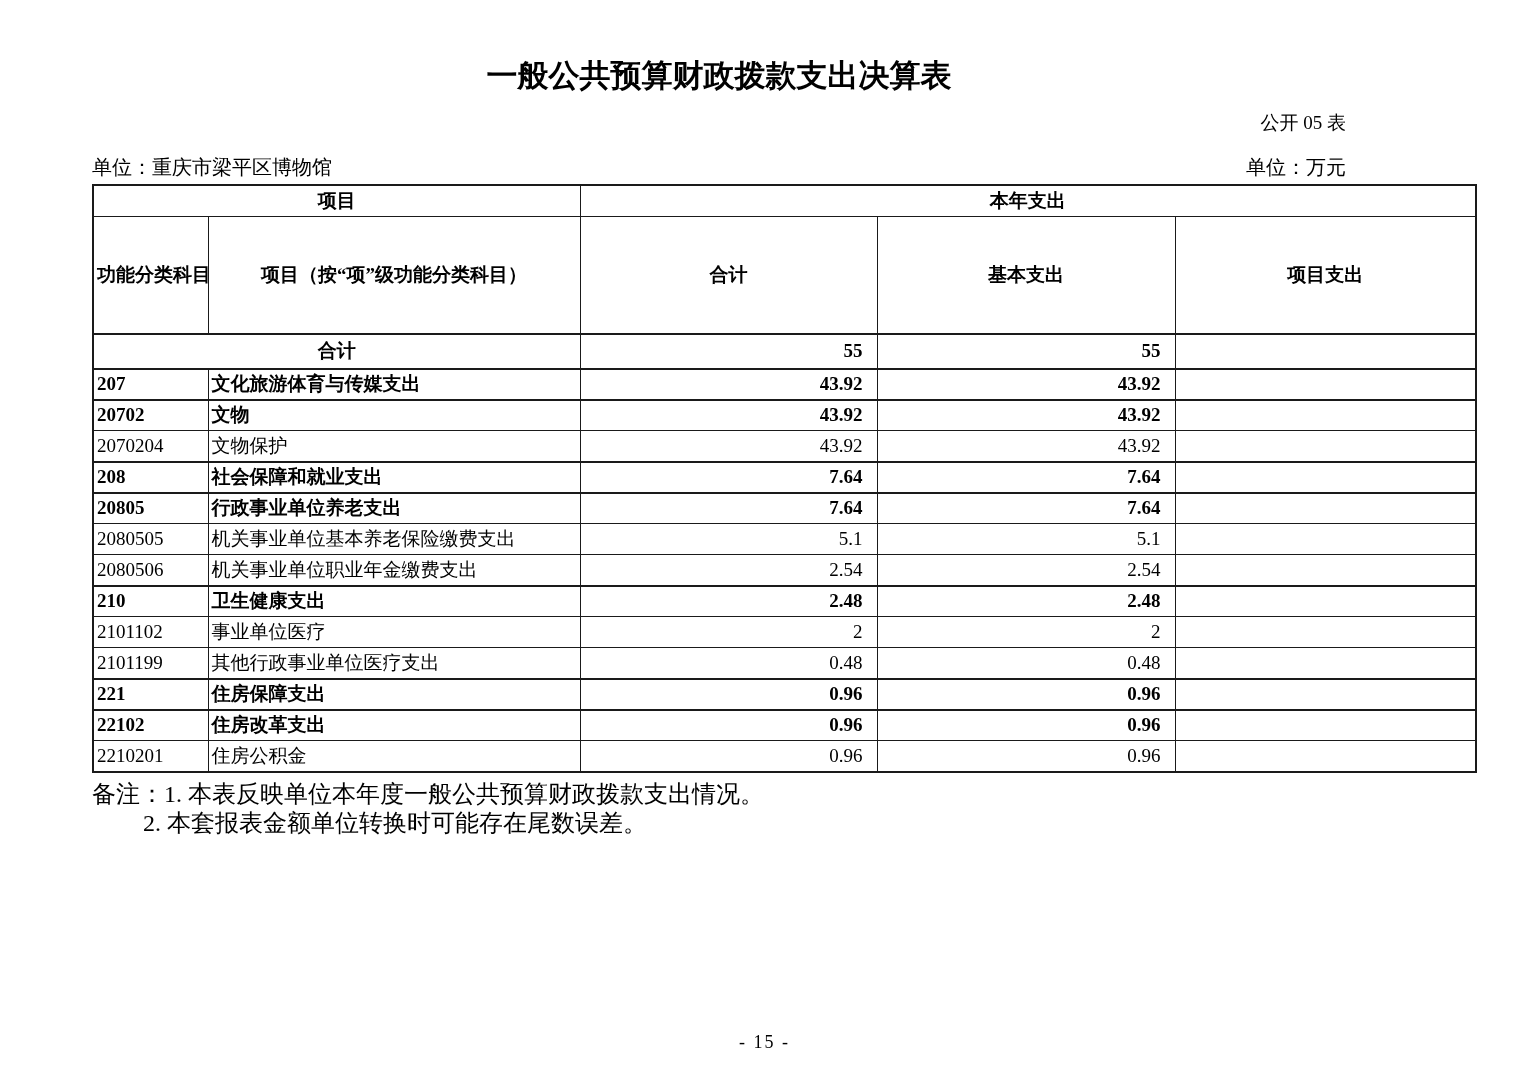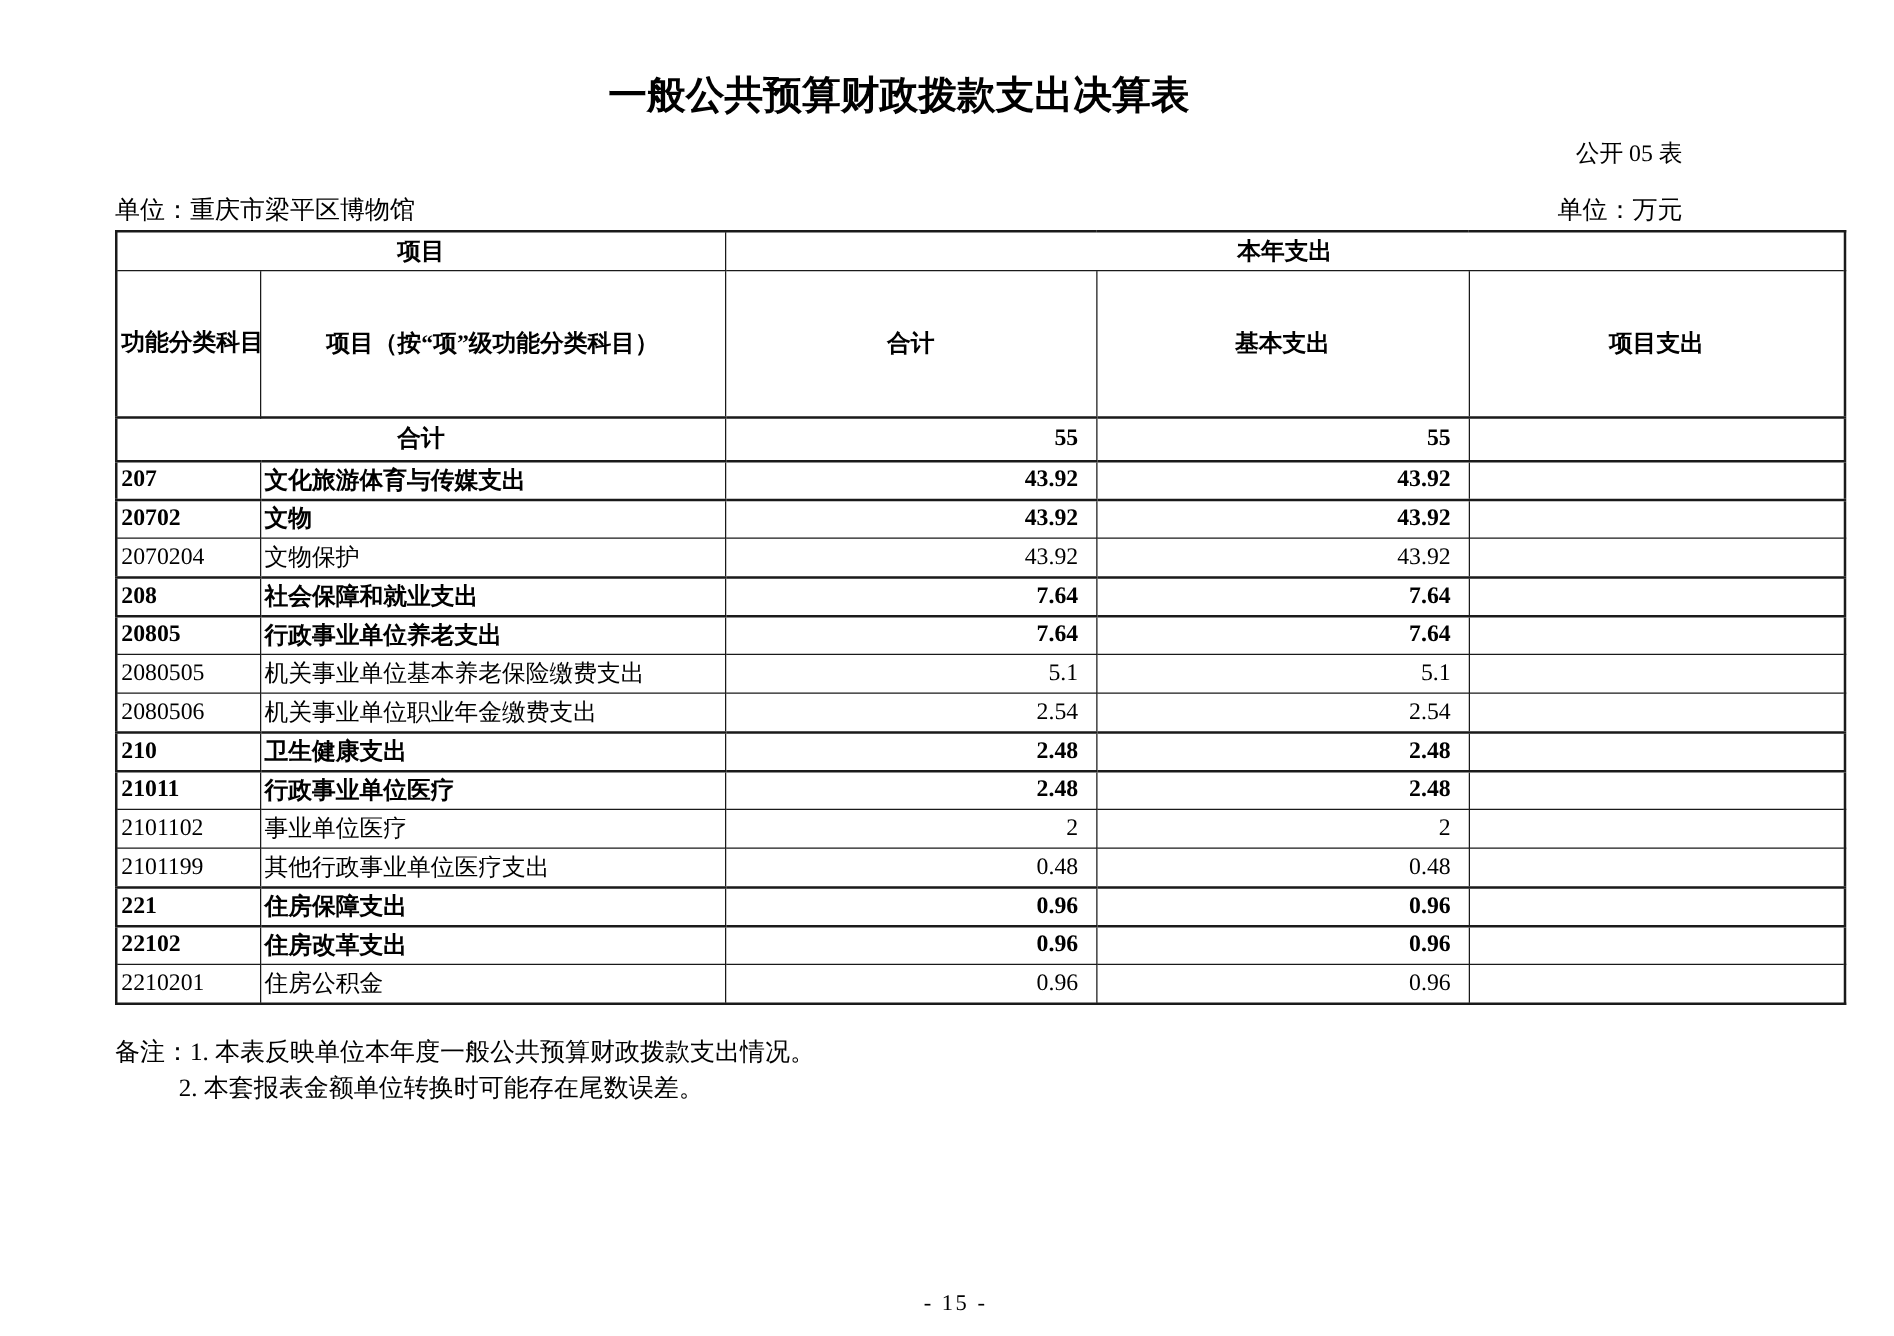--- a/index.html
+++ b/index.html
@@ -51,22 +51,22 @@
   .report thead tr.h1 { height: 32px; }
   .report thead tr.h2 { height: 117px; }
   .report th { font-weight: bold; text-align: center; }
   .th-code { white-space: pre-line; line-height: 1.55; }
   .report tbody tr { height: 31px; }
   .report tbody tr:first-child { height: 35px; }
   .report td.num { text-align: right; padding-right: 14px; font-family: Liberation Serif, serif; }
   .report td.c-merged { text-align: center; }
   .report tbody tr.b td { font-weight: bold; border-top: 2px solid #1a1a1a; }
   .notes {
-    margin-top: 24px;
-    font-size: 20px;
+    margin-top: 7px;
+    font-size: 24px;
     line-height: 29px;
   }
   .note2 { padding-left: 51px; }
   .pageno {
     position: absolute;
     bottom: 16px;
     left: 0;
     width: 100%;
     text-align: center;
     font-size: 18px;
@@ -164,27 +164,20 @@
             <td class="num">2.54</td>
             <td class="num"></td>
           </tr>
           <tr class="b">
             <td>210</td>
             <td>卫生健康支出</td>
             <td class="num">2.48</td>
             <td class="num">2.48</td>
             <td class="num"></td>
           </tr>
-          <tr class="b">
-            <td>21011</td>
-            <td>行政事业单位医疗</td>
-            <td class="num">2.48</td>
-            <td class="num">2.48</td>
-            <td class="num"></td>
-          </tr>
           <tr>
             <td>2101102</td>
             <td>事业单位医疗</td>
             <td class="num">2</td>
             <td class="num">2</td>
             <td class="num"></td>
           </tr>
           <tr>
             <td>2101199</td>
             <td>其他行政事业单位医疗支出</td>

